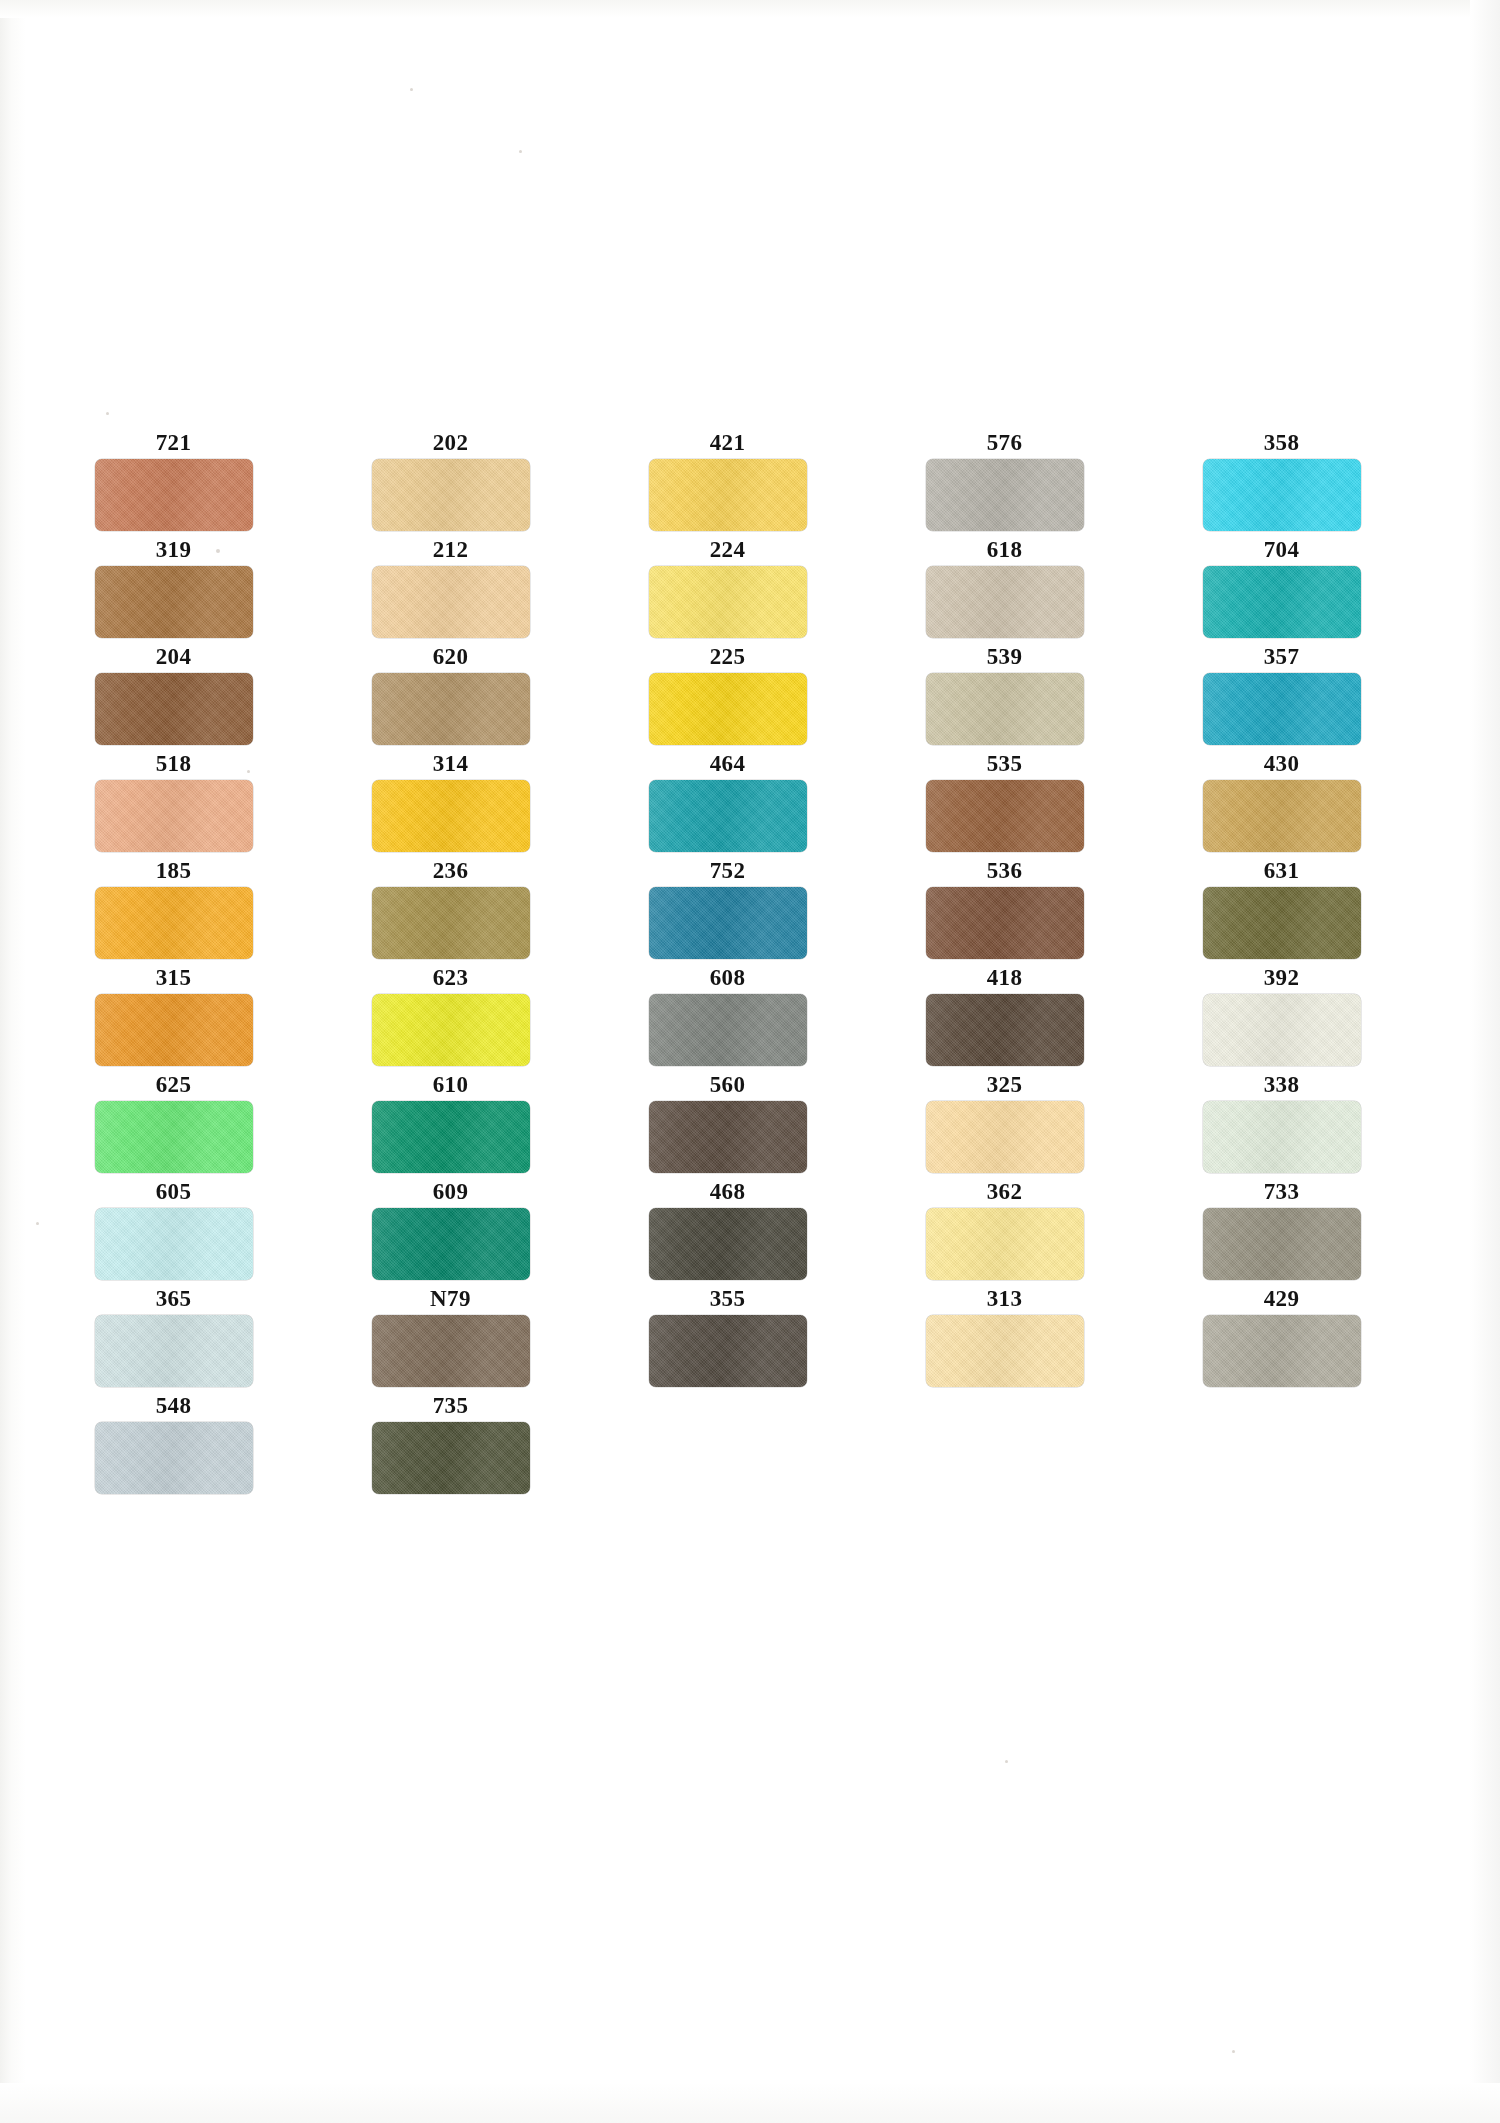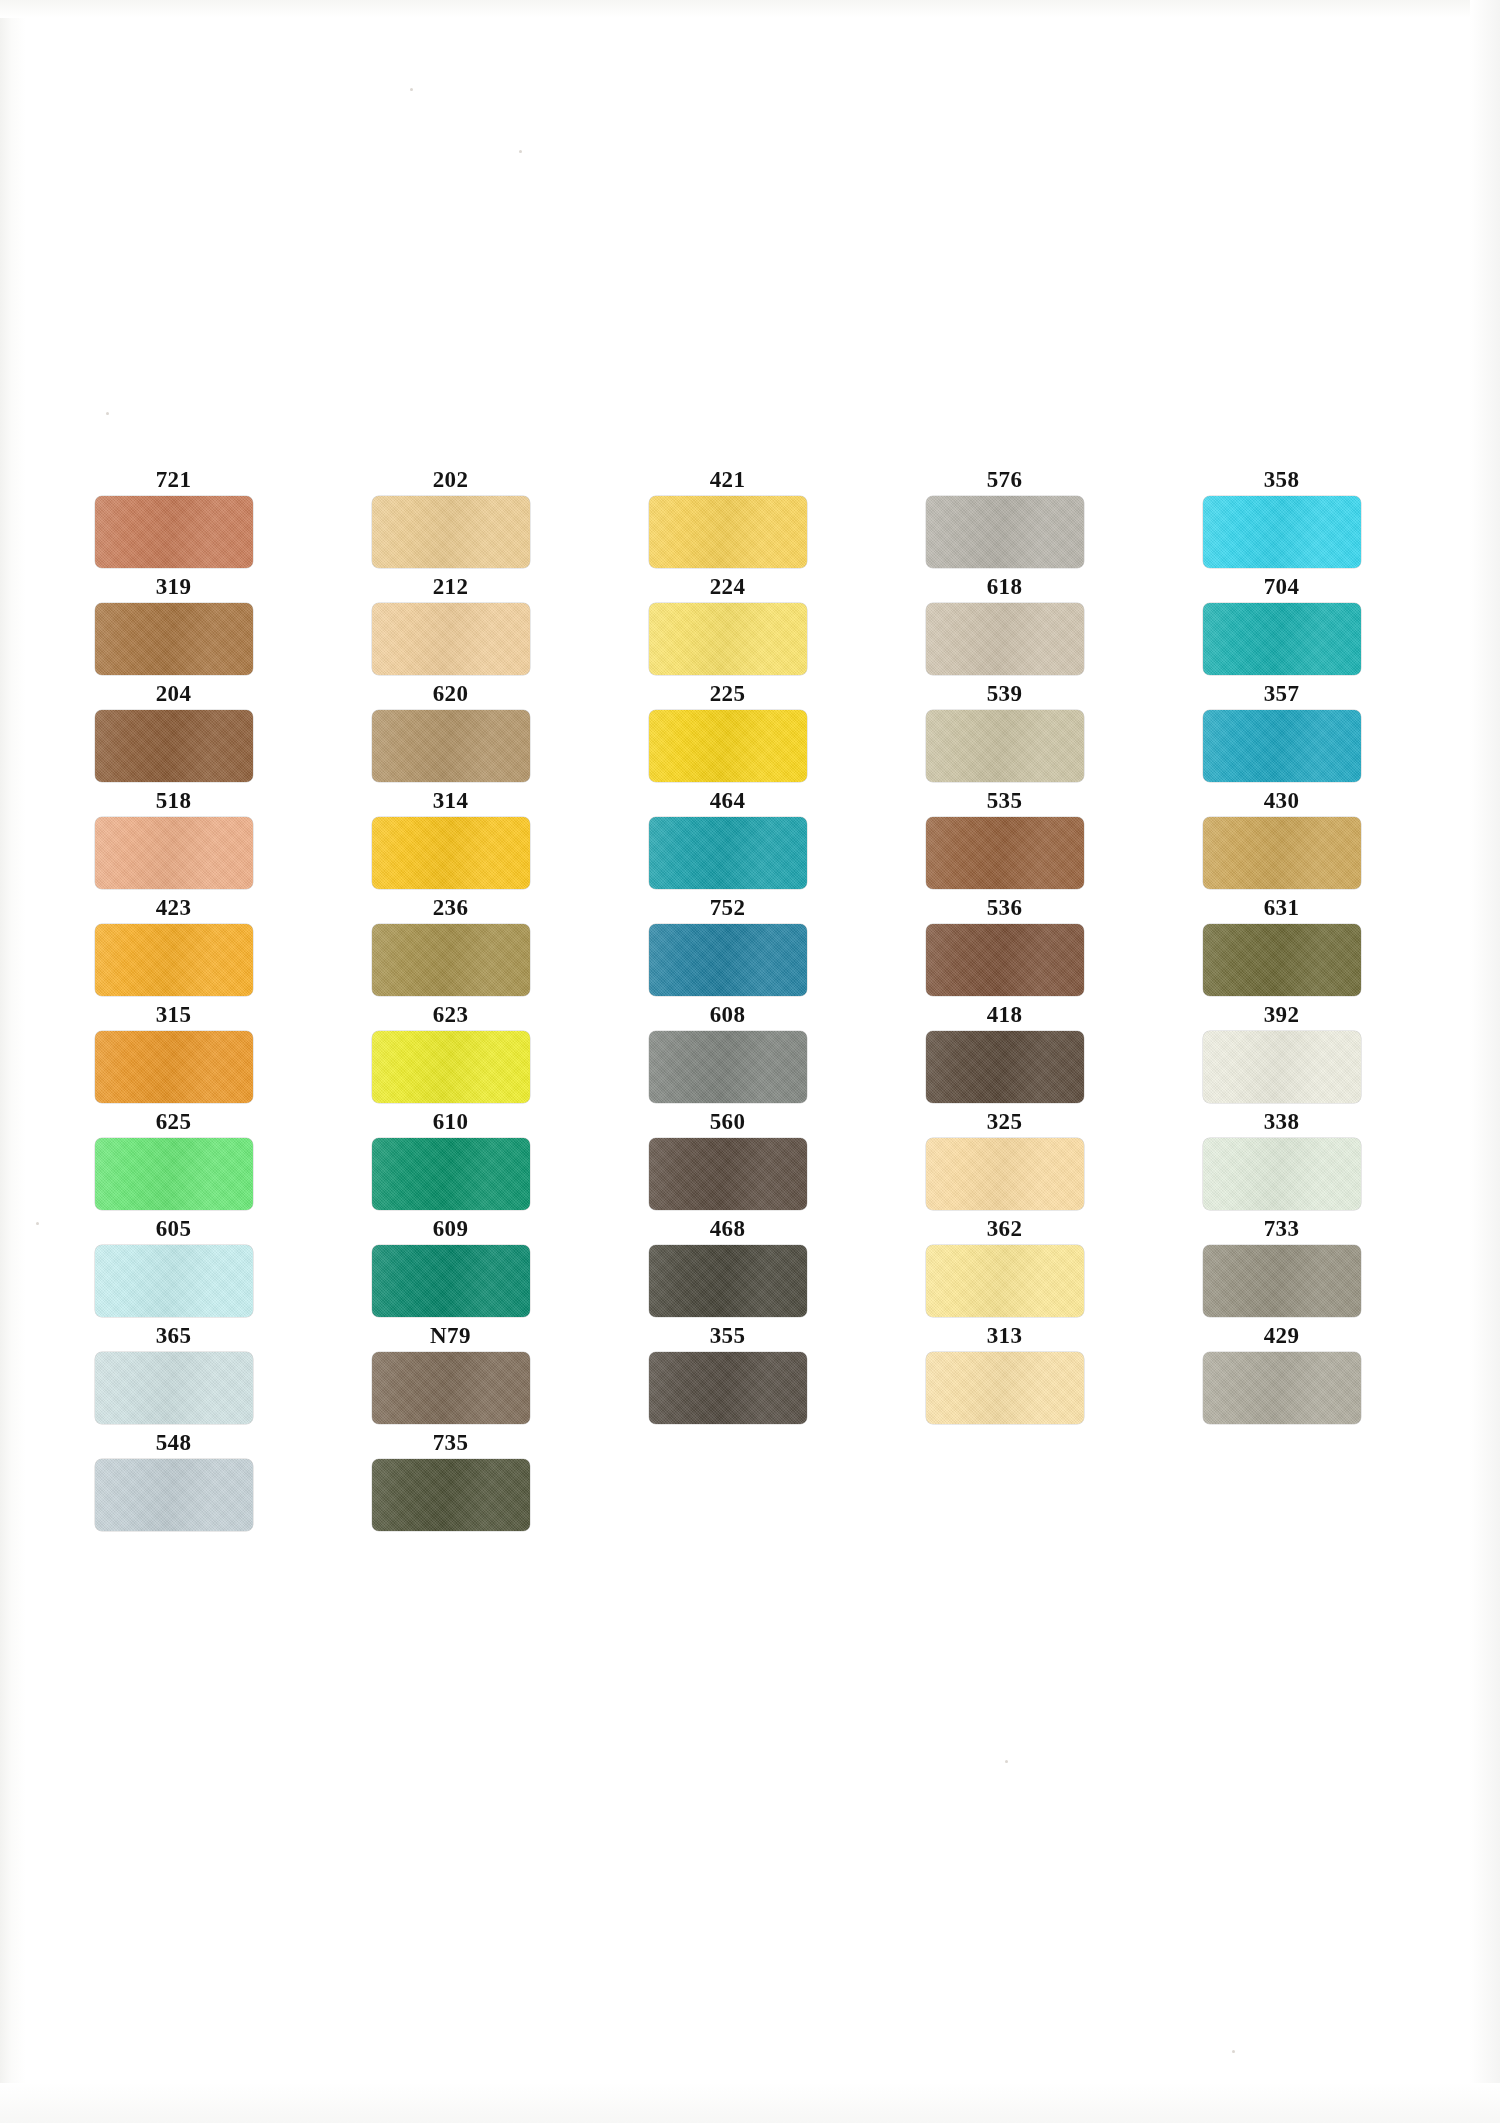--- a/index.html
+++ b/index.html
@@ -80,21 +80,20 @@
     width: 100%;
     text-align: center;
     font-family: "Liberation Serif", "DejaVu Serif", serif;
     font-size: 23px;
     font-weight: 700;
     color: #141414;
     letter-spacing: 0.4px;
     line-height: 26px;
     height: 26px;
     user-select: none;
-    margin-top: 37px;
   }
 
   .swatch-chip {
     width: 158px;
     height: 72px;
     margin: 3px auto 0 auto;
     border-radius: 7px;
     position: relative;
     overflow: hidden;
     box-shadow: 0 0 0 0.5px rgba(0,0,0,0.18);
@@ -237,21 +236,21 @@
       </div>
       <div class="swatch-cell">
         <span class="swatch-label">535</span>
         <div class="swatch-chip" style="background-color: rgb(150, 96, 58);"></div>
       </div>
       <div class="swatch-cell">
         <span class="swatch-label">430</span>
         <div class="swatch-chip" style="background-color: rgb(205, 166, 85);"></div>
       </div>
       <div class="swatch-cell">
-        <span class="swatch-label">423</span>
+        <span class="swatch-label">185</span>
         <div class="swatch-chip" style="background-color: rgb(249, 174, 36);"></div>
       </div>
       <div class="swatch-cell">
         <span class="swatch-label">236</span>
         <div class="swatch-chip" style="background-color: rgb(165, 144, 74);"></div>
       </div>
       <div class="swatch-cell">
         <span class="swatch-label">752</span>
         <div class="swatch-chip" style="background-color: rgb(31, 127, 160);"></div>
       </div>

